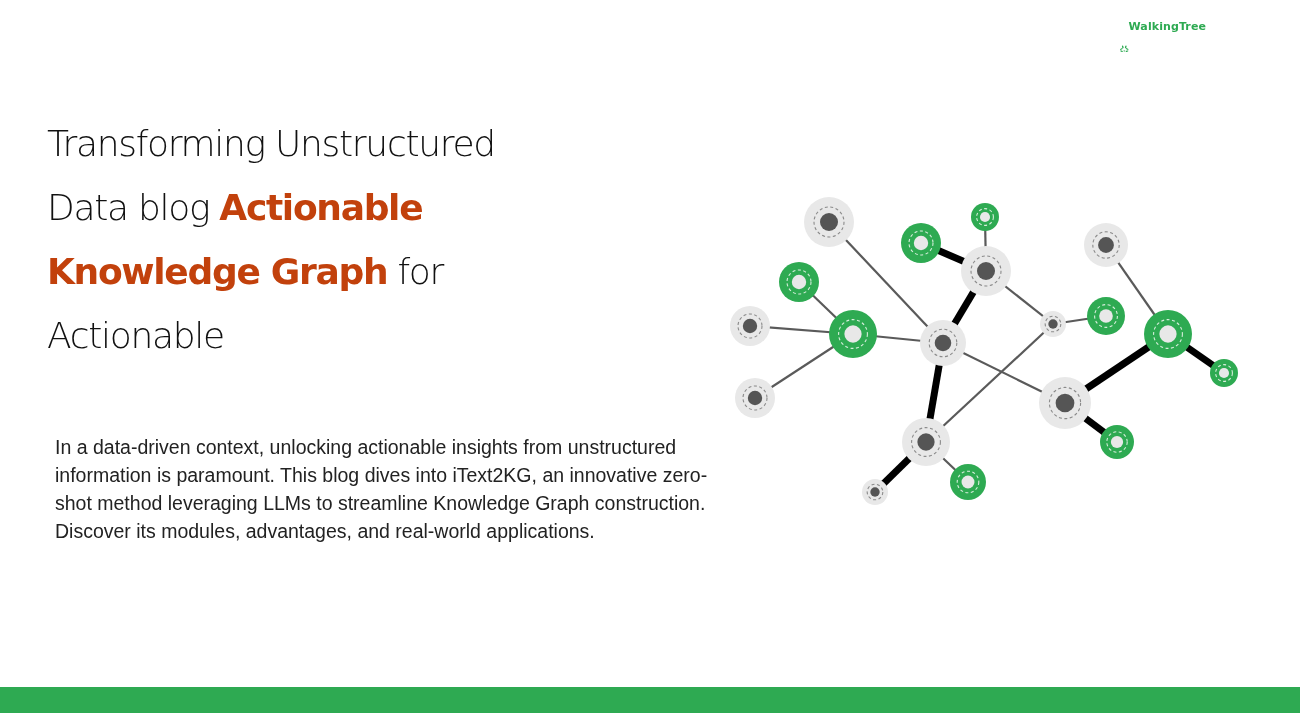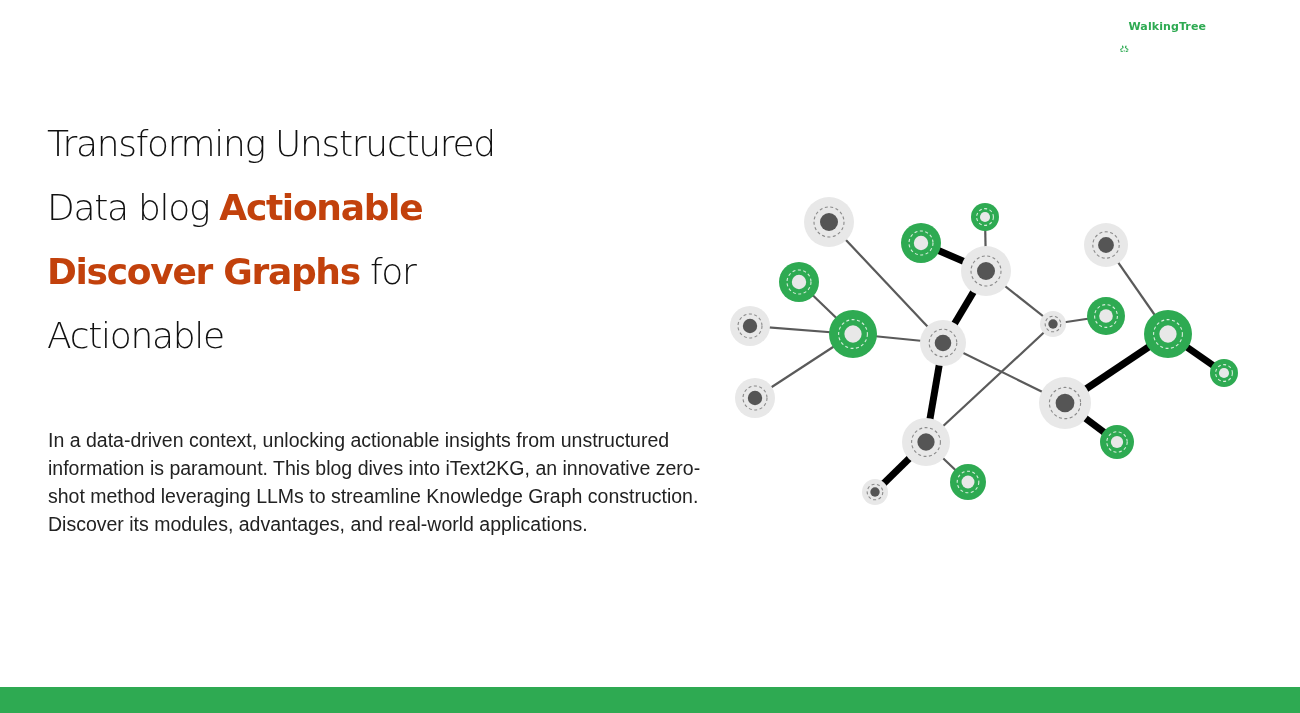--- a/index.html
+++ b/index.html
@@ -23,21 +23,21 @@
       font-family:"DejaVu Sans", sans-serif;
       font-weight:200; font-size:36px; line-height:64px;
       color:#111111; letter-spacing:-1.3px;
       margin:0;
     }
     .headline .accent { color:#c2410c; font-weight:700; }
     .description {
       position:absolute; left:47px; top:425px; width:680px;
       font-family:"Liberation Sans", sans-serif;
       font-size:19.5px; line-height:28px; color:#222222;
-      margin:1px;
+      margin:8px;
     }
     .graph {
       position:absolute; left:0; top:0;
     }
     .footer-bar {
       position:absolute; left:0; top:687px; width:1300px; height:26px;
       background:#2eaa52;
     }
   </style>
 </head>
@@ -63,21 +63,21 @@
       <rect x="33" y="40" width="3" height="16" rx="1"></rect>
       <rect x="39" y="42" width="3" height="9" rx="1"></rect>
     </g>
   </svg>
   <div class="logo-text">WalkingTree</div>
 </div>
 
 <h1 class="headline">
   <span>Transforming Unstructured</span><br>
   <span>Data blog </span><span class="accent">Actionable</span><br>
-  <span class="accent">Discover Graphs</span><span> for</span><br>
+  <span class="accent">Knowledge Graph</span><span> for</span><br>
   <span>Actionable</span>
 </h1>
 
 <p class="description">In a data-driven context, unlocking actionable insights from unstructured information is paramount. This blog dives into iText2KG, an innovative zero-shot method leveraging LLMs to streamline Knowledge Graph construction. Discover its modules, advantages, and real-world applications.</p>
 
 <svg class="graph" id="graph" width="1300" height="713" viewBox="0 0 1300 713">
   <g id="edges">
       <line x1="829" y1="222" x2="943" y2="343" stroke="#5a5a5a" stroke-width="2.2"></line>
       <line x1="921" y1="243" x2="986" y2="271" stroke="#000000" stroke-width="7"></line>
       <line x1="985" y1="217" x2="986" y2="271" stroke="#5a5a5a" stroke-width="2.2"></line>

